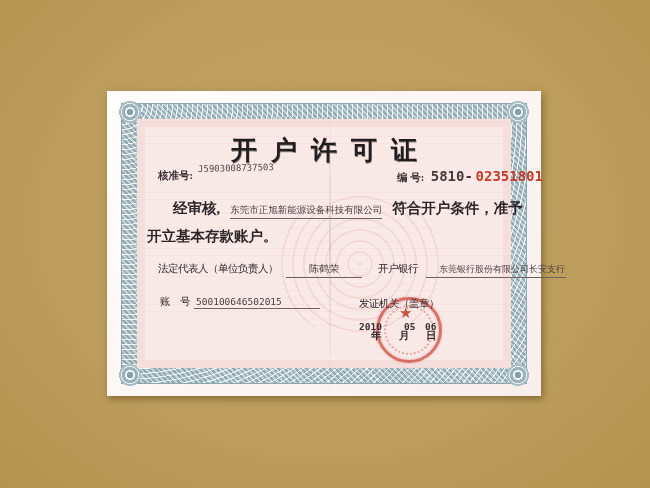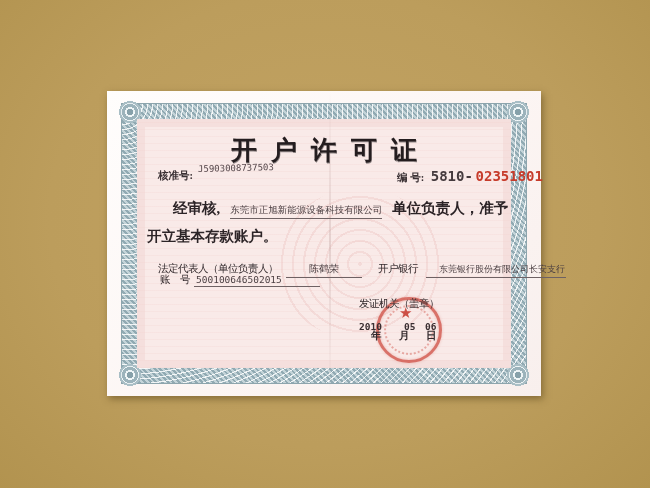--- a/index.html
+++ b/index.html
@@ -64,21 +64,21 @@
     display:inline-block;border-bottom:1px solid #6e6163;text-align:center;
     color:#4a3e41;vertical-align:baseline;padding-bottom:1px;
   }
   .company{width:152px;font-size:9.5px;margin:0 6px;}
   .line2{position:absolute;left:40px;top:136px;z-index:3;}
   .legal-row{position:absolute;left:51px;top:167px;z-index:3;white-space:nowrap;}
   .mid{font-size:10.5px;font-weight:normal;color:#332a2d;letter-spacing:-0.5px;}
   .repname{width:76px;font-size:10px;margin-left:4px;}
   .banklabel{margin-left:12px;}
   .bankname{width:128px;font-size:9px;margin-left:4px;padding-left:12px;}
-  .account-row{position:absolute;left:53px;top:178px;z-index:3;white-space:nowrap;}
+  .account-row{position:absolute;left:53px;top:200px;z-index:3;white-space:nowrap;}
   .acctnum{width:124px;font-size:9.5px;text-align:left;padding-left:2px;font-family:"DejaVu Sans Mono", monospace;}
   .seal{
     position:absolute;left:269px;top:206px;width:60px;height:60px;border-radius:50%;
     border:3px solid rgba(205,74,63,0.75);z-index:2;
     box-shadow:0 0 3px rgba(205,74,63,0.3), inset 0 0 3px rgba(205,74,63,0.3);
   }
   .seal::after{
     content:"";position:absolute;inset:5px;border-radius:50%;
     border:2px dotted rgba(205,74,63,0.4);
   }
@@ -116,21 +116,21 @@
 
     <div class="serial">
       <span class="lbl">编 号:</span>
       <span class="prefix">5810-</span>
       <span class="rednum">02351801</span>
     </div>
 
     <div class="review-line">
       <span class="big">经审核,</span>
       <span class="uline company">东莞市正旭新能源设备科技有限公司</span>
-      <span class="big">单位负责人，准予</span>
+      <span class="big">符合开户条件，准予</span>
     </div>
     <div class="line2 big">开立基本存款账户。</div>
 
     <div class="legal-row">
       <span class="mid">法定代表人（单位负责人）</span>
       <span class="uline repname">陈鹤荣</span>
       <span class="mid banklabel">开户银行</span>
       <span class="uline bankname">东莞银行股份有限公司长安支行</span>
     </div>
 

